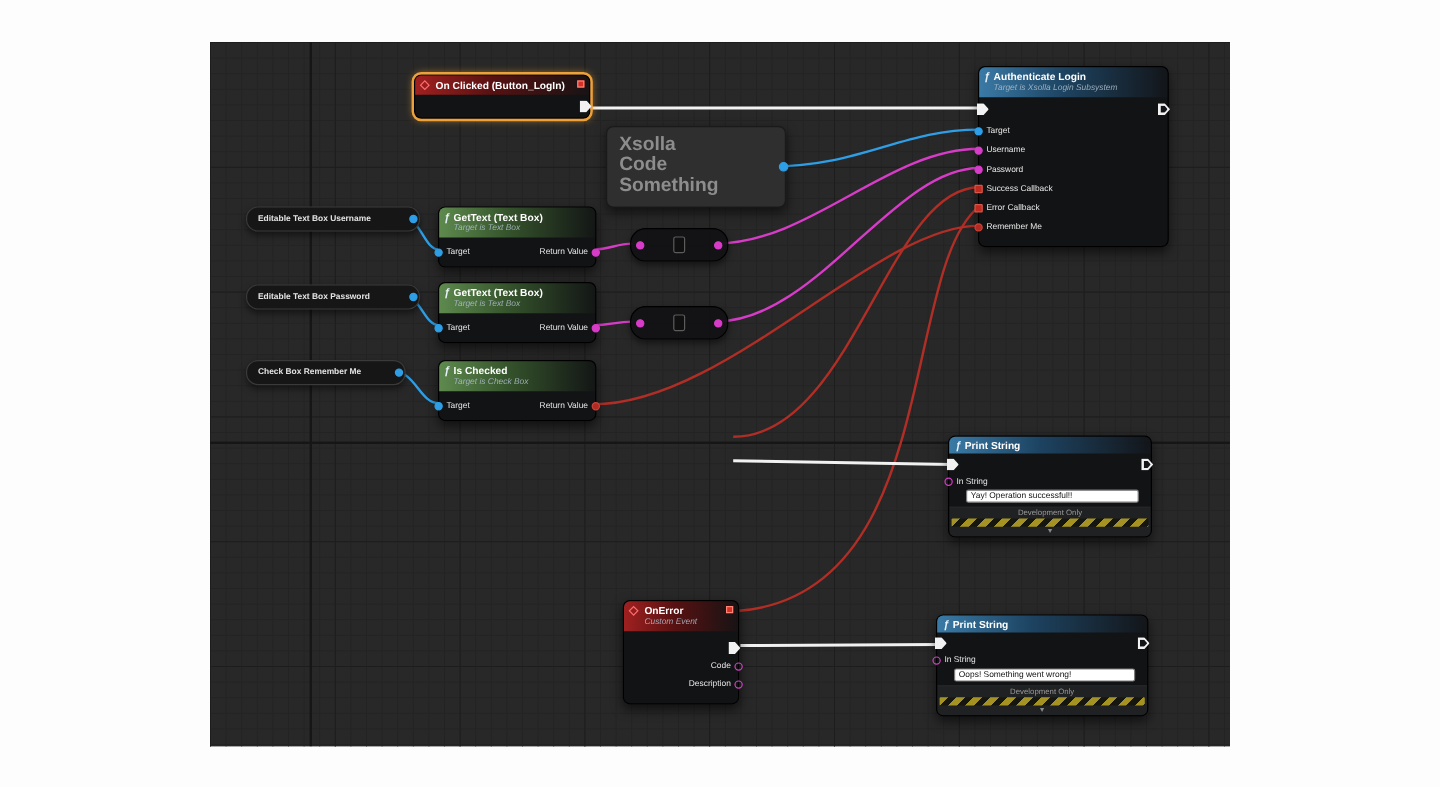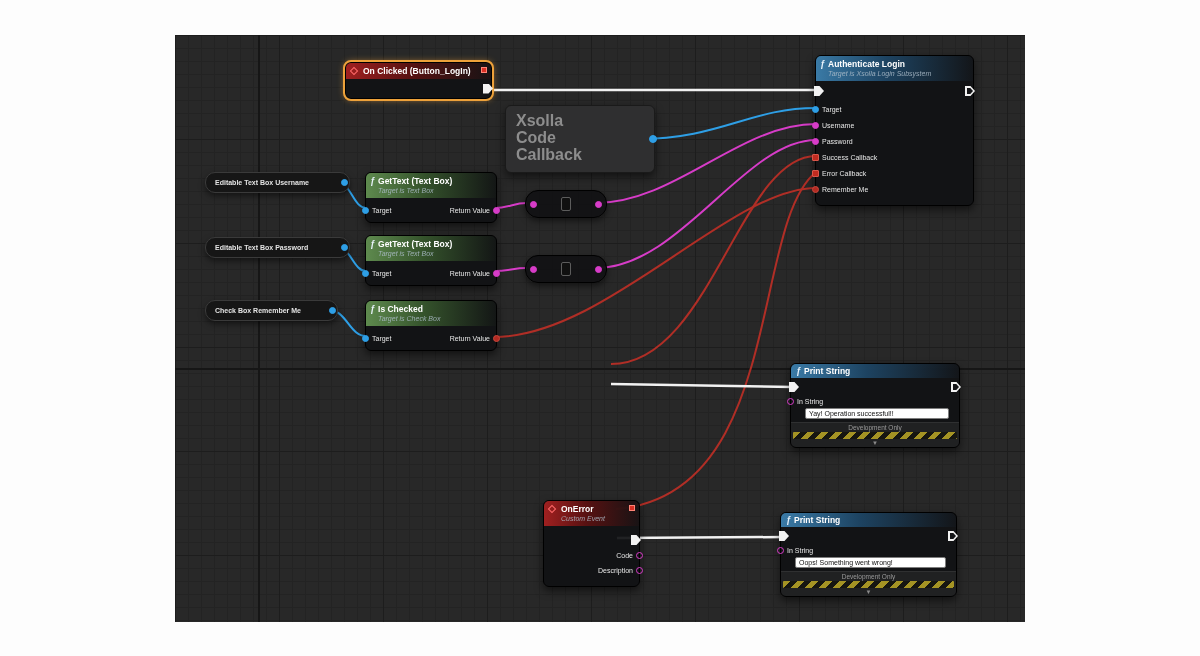--- a/index.html
+++ b/index.html
@@ -128,21 +128,21 @@
         <span class="delegate"></span>
       </div>
       <div class="row jend">
         <span class="exec pin-out"></span>
       </div>
     </div>
 
     <div class="node subsys" style="left:330px;top:70px;width:128px;height:54px">
       <div class="subsys-line">Xsolla</div>
       <div class="subsys-line">Code</div>
-      <div class="subsys-line">Callback</div>
+      <div class="subsys-line">Something</div>
       <span class="pin p-blue pin-abs"></span>
     </div>
 
     <div class="node" style="left:640px;top:20px;width:157px">
       <div class="hdr hdr-blue">
         <span class="fn-icon">ƒ</span>
         <span>
           <div class="title">Authenticate Login</div>
           <div class="subtitle">Target is Xsolla Login Subsystem</div>
         </span>
@@ -279,21 +279,21 @@
         <span class="plabel">In String</span>
       </div>
       <div class="str-input">Yay! Operation successful!!</div>
       <div class="dev">
         <div class="dev-label">Development Only</div>
         <div class="stripes"></div>
         <div class="tri">▼</div>
       </div>
     </div>
 
-    <div class="node" style="left:368px;top:465px;width:95px">
+    <div class="node" style="left:344px;top:465px;width:95px">
       <div class="hdr hdr-event">
         <span class="diamond"></span>
         <span>
           <div class="title">OnError</div>
           <div class="subtitle">Custom Event</div>
         </span>
         <span class="delegate"></span>
       </div>
       <div class="row jend" style="height:16px;margin-top:6px">
         <span class="exec pin-out"></span>

